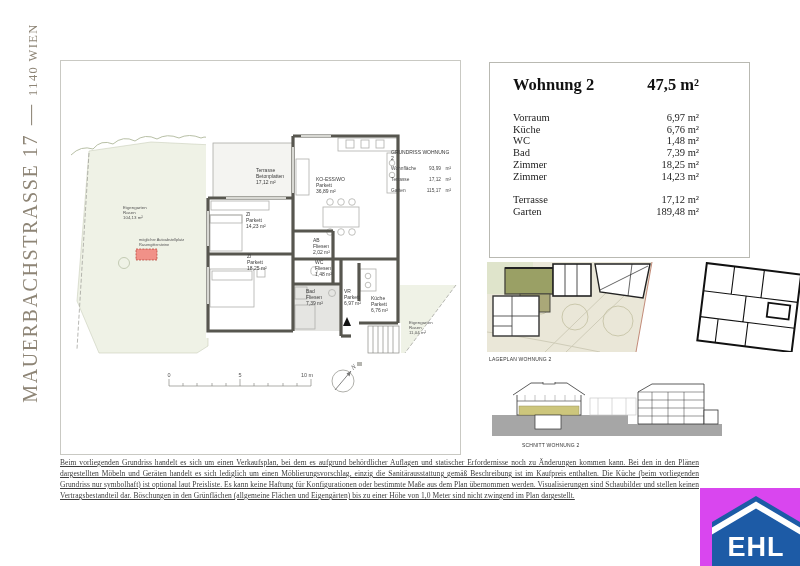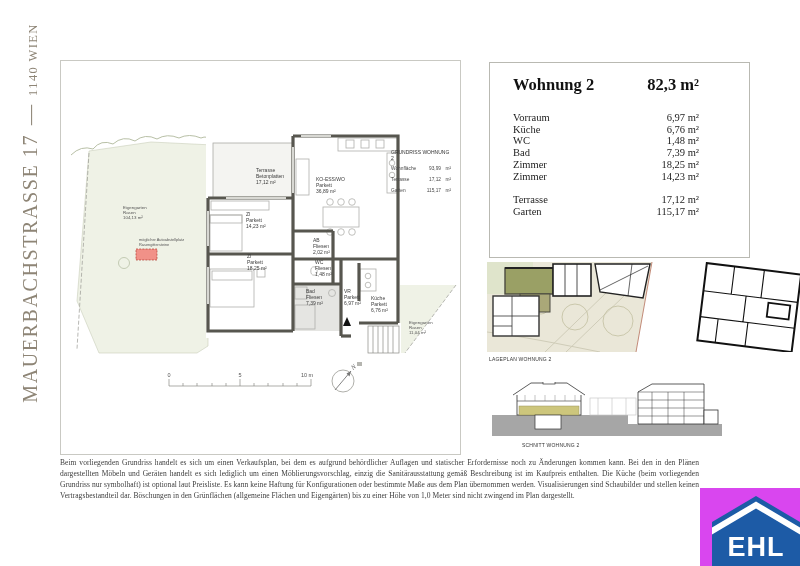--- a/index.html
+++ b/index.html
@@ -45,21 +45,21 @@
   
   .lageplan-svg{position:absolute;left:487px;top:262px;}
   .schnitt-svg{position:absolute;left:490px;top:382px;}
   .img-caption{position:absolute;font-family:"Liberation Sans",sans-serif;
     font-size:5px;letter-spacing:.2px;color:#333;white-space:nowrap;}
   #cap-lageplan{left:489px;top:356px;}
   #cap-schnitt{left:522px;top:442px;}
 
   
   .disclaimer{position:absolute;left:60px;top:457px;width:734px;
-    font-size:7.5px;line-height:11px;text-align:justify;color:#3c3c3c;letter-spacing:.05px;}
+    font-size:7.5px;line-height:11px;text-align:justify;color:#3c3c3c;letter-spacing:.05px;text-decoration:underline;}
   .logo-spacer{float:right;width:95px;height:40px;margin-top:21px;}
 
   
   .logo-box{position:absolute;right:0;bottom:0;width:100px;height:78px;background:#d946ef;}
   .logo-box svg{position:absolute;right:0;bottom:0;display:block;}
 </style>
 </head>
 <body>
 
 <div id="page">
@@ -248,21 +248,21 @@
         <span class="lg-label">Garten</span>
         <span class="lg-val">115,17</span>
         <span class="lg-unit">m²</span>
       </div>
     </div>
   </div>
 
   <div class="info-panel">
     <div class="info-head">
       <span class="info-title">Wohnung 2</span>
-      <span class="info-area">82,3 m²</span>
+      <span class="info-area">47,5 m²</span>
     </div>
     <div class="info-rooms">
       <div class="irow">
           <span>Vorraum</span>
           <span>6,97 m²</span>
         </div>
       <div class="irow">
           <span>Küche</span>
           <span>6,76 m²</span>
         </div>
@@ -283,21 +283,21 @@
           <span>14,23 m²</span>
         </div>
     </div>
     <div class="info-outdoor">
       <div class="irow">
           <span>Terrasse</span>
           <span>17,12 m²</span>
         </div>
       <div class="irow">
           <span>Garten</span>
-          <span>115,17 m²</span>
+          <span>189,48 m²</span>
         </div>
     </div>
   </div>
 
   <svg class="lageplan-svg" width="313" height="90" viewBox="487 262 313 90">
     <g>
       <polygon points="487,262 652,262 636,352 487,352" fill="#eae7d8"></polygon>
       <rect x="487" y="262" width="46" height="32" fill="#dfe4cb"></rect>
       <path d="M545,352 L608,291 M566,352 L626,294" stroke="#cfccb8" stroke-width="1" fill="none"></path>
       <path d="M487,332 C520,336 560,344 600,352" stroke="#cfccb8" stroke-width="1" fill="none"></path>

